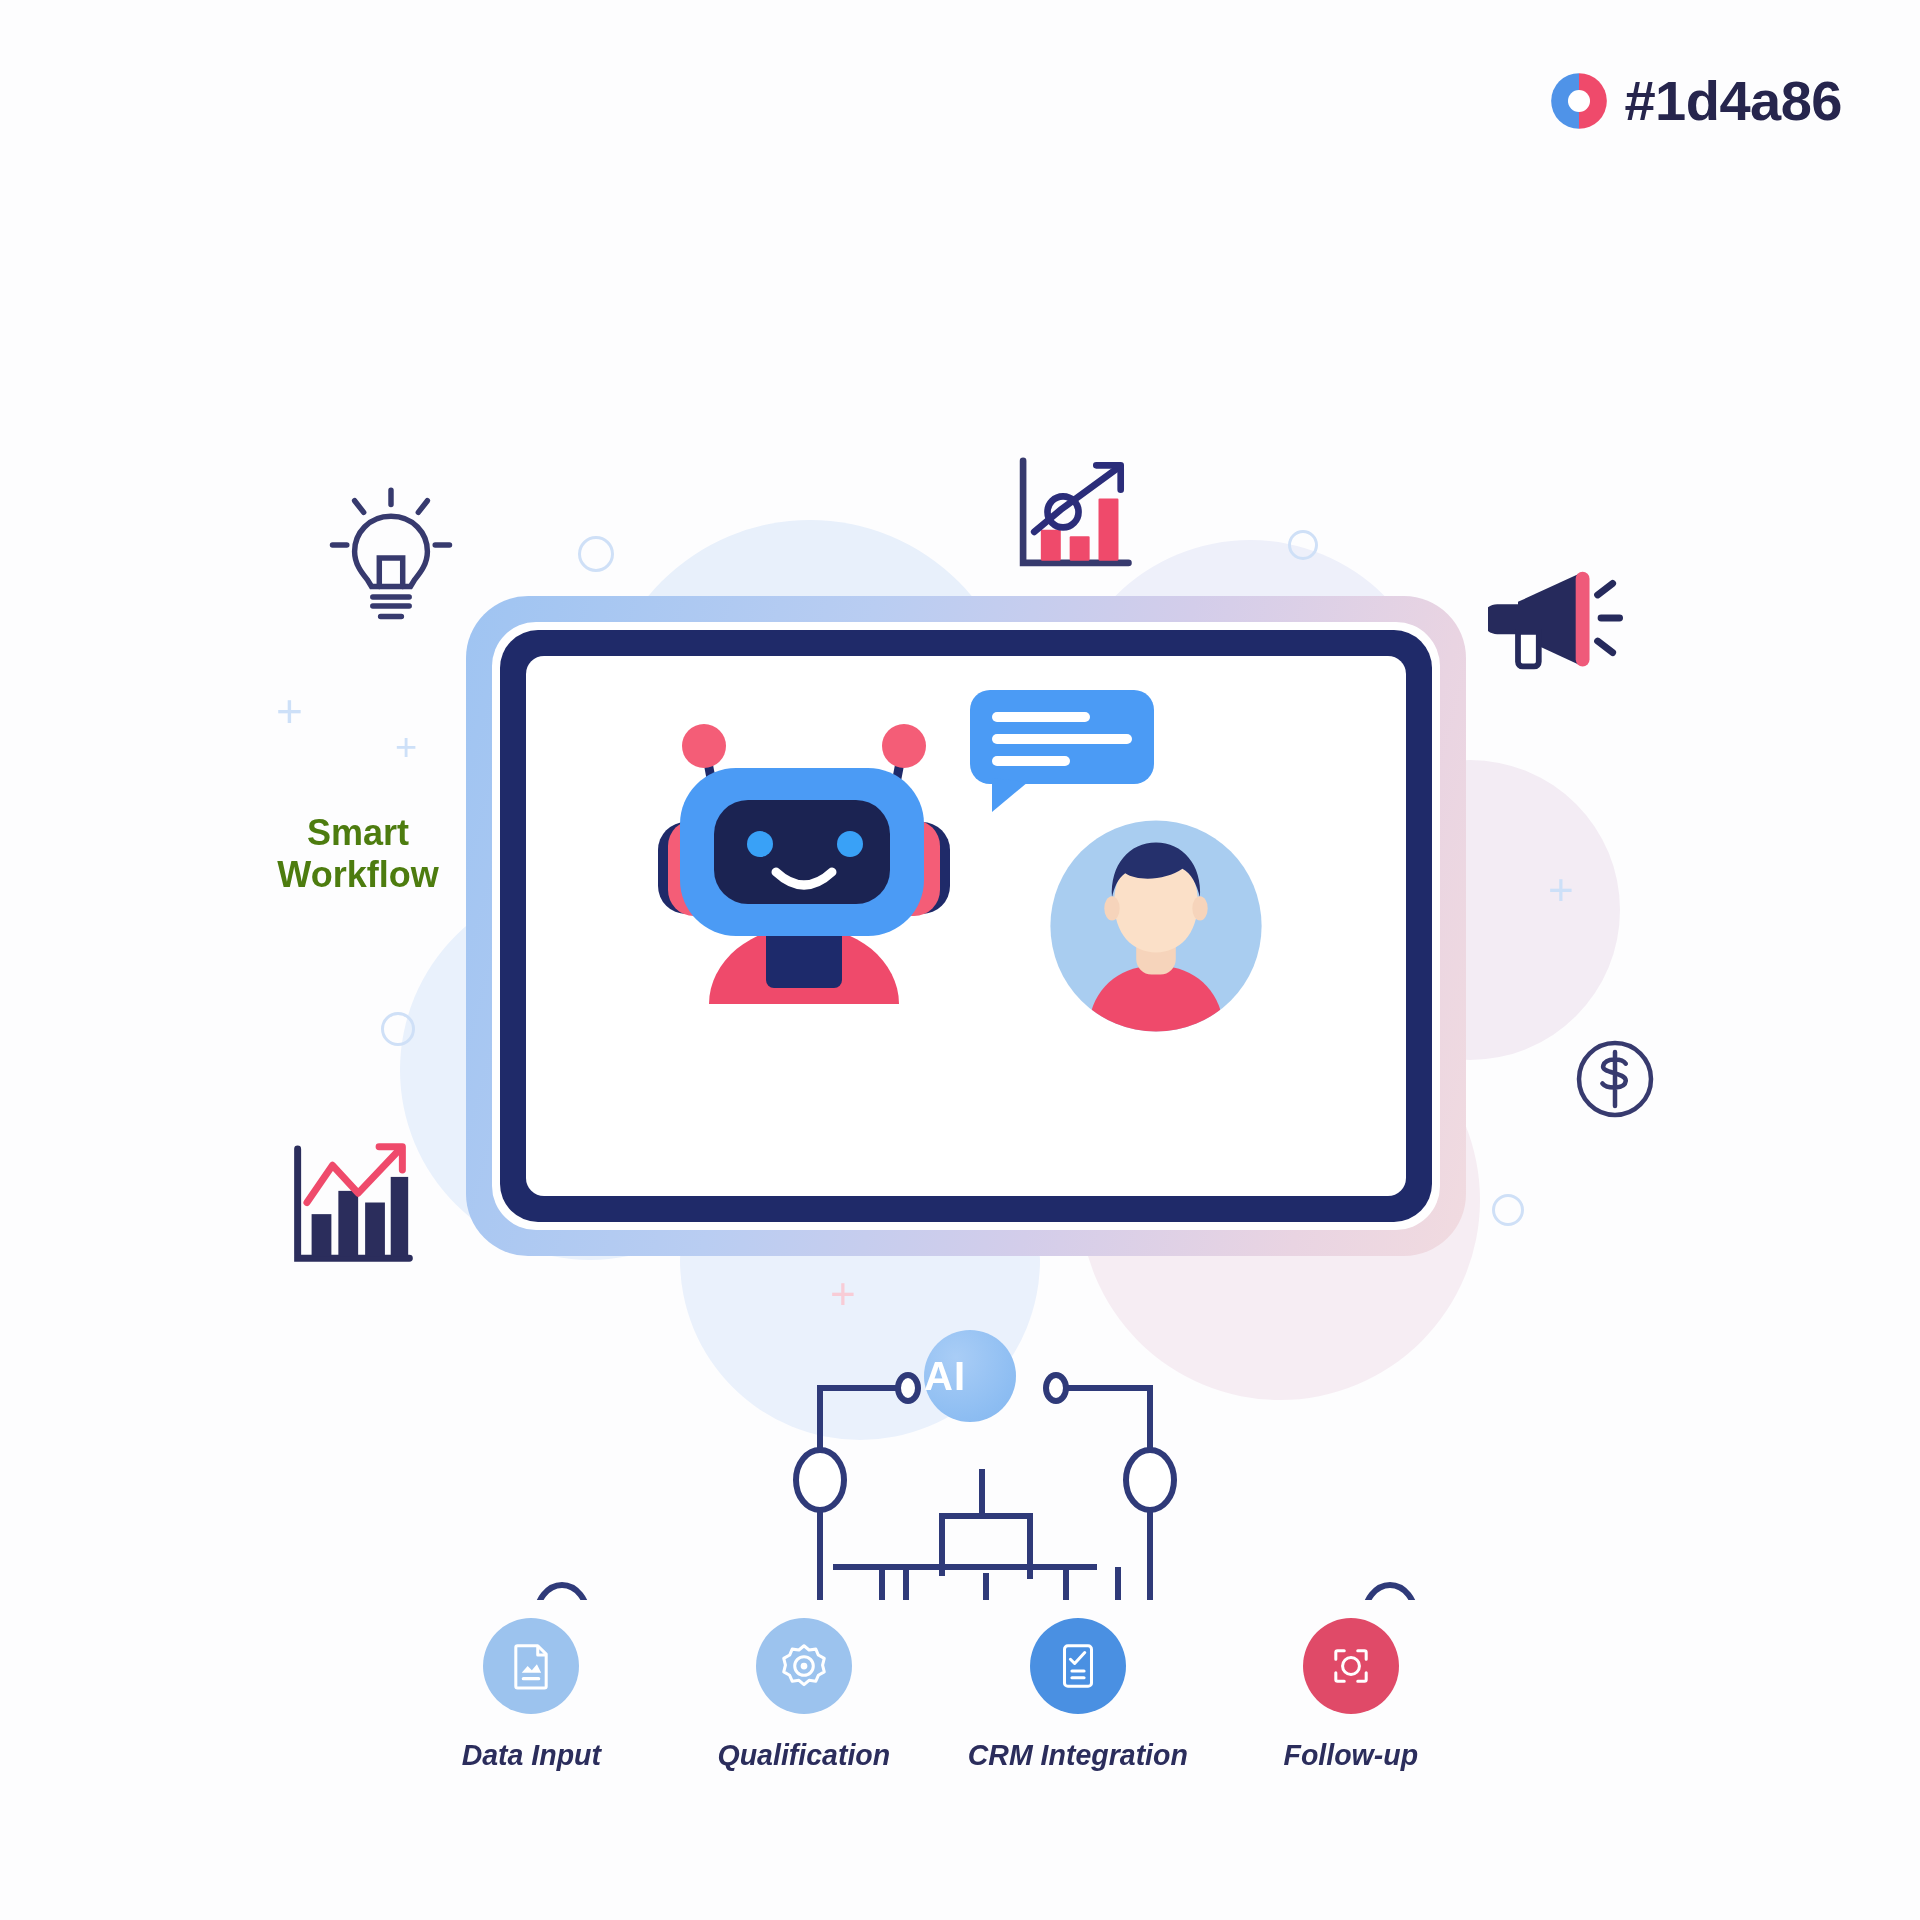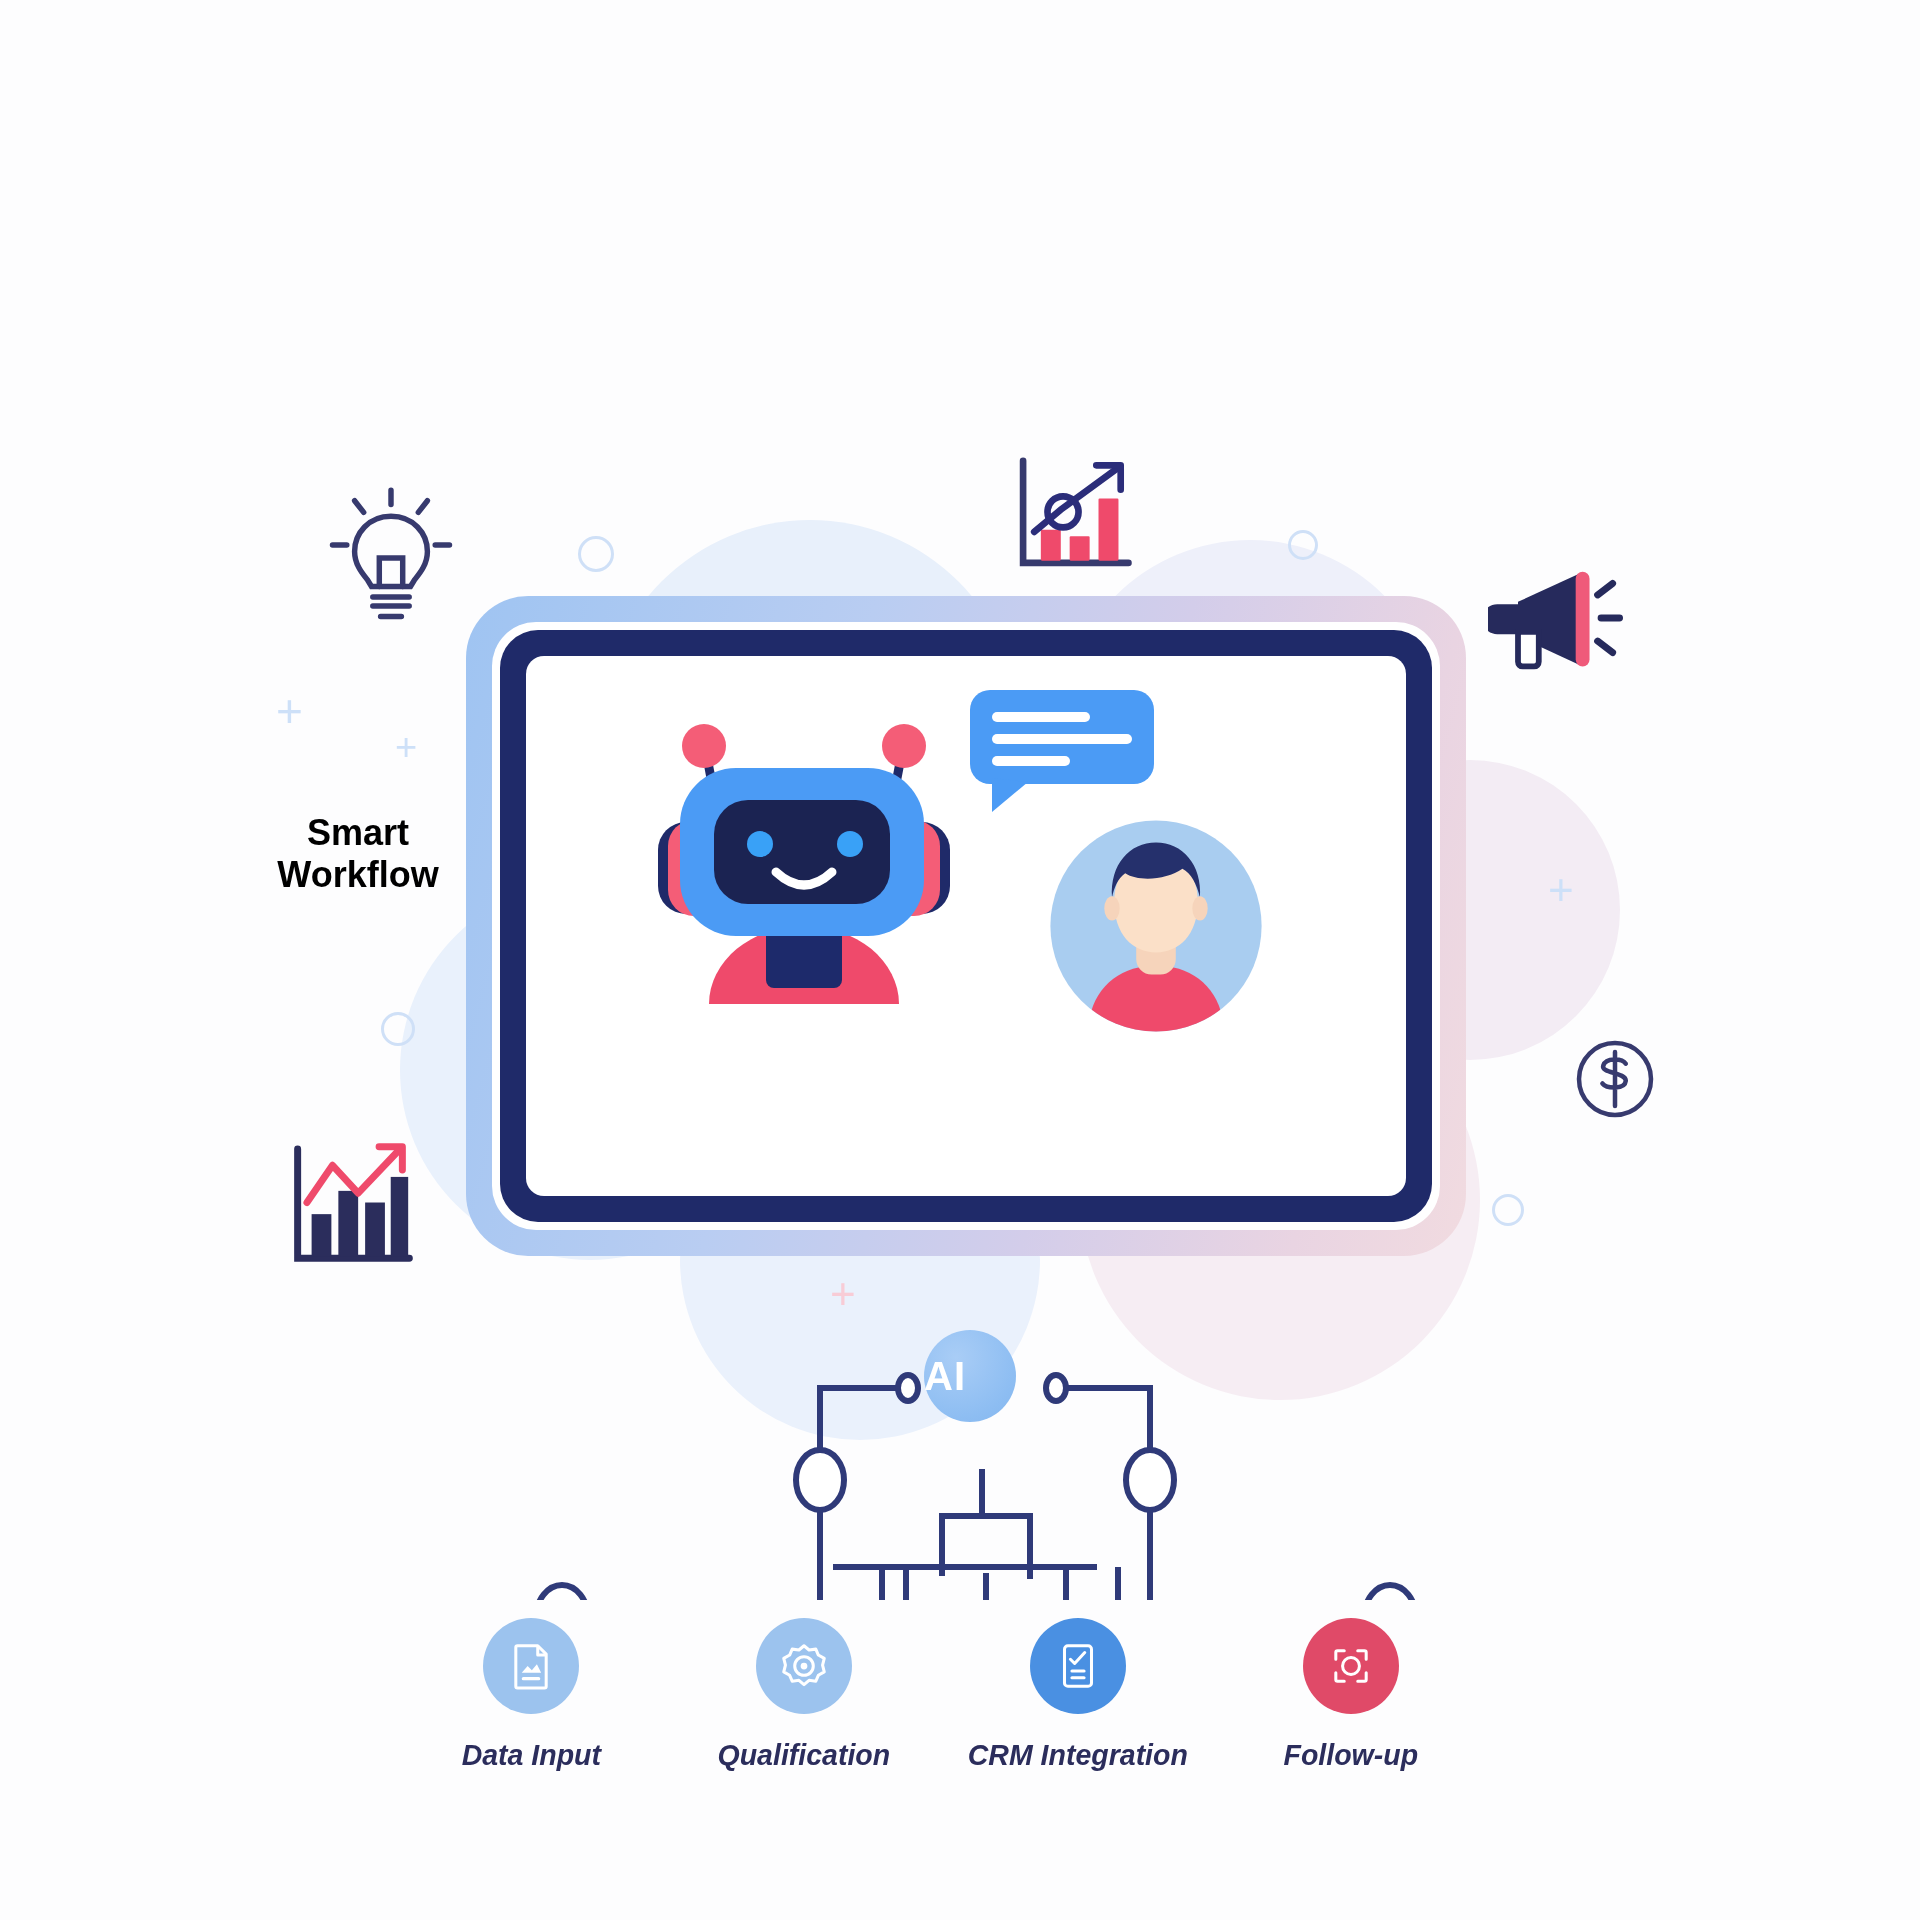--- a/index.html
+++ b/index.html
@@ -122,21 +122,21 @@
 
   
   .side-label {
     position: absolute;
     left: 268px;
     top: 812px;
     width: 180px;
     text-align: center;
     font-size: 36px;
     font-weight: 700;
-    color: #000000;
+    color: #4d7c0f;
     line-height: 1.18;
   }
 
   
   .deco { position: absolute; }
   .deco-bulb   { left: 326px;  top: 478px;  width: 130px; height: 165px; }
   .deco-growth { left: 1012px; top: 452px;  width: 122px; height: 122px; }
   .deco-mega   { left: 1488px; top: 558px;  width: 150px; height: 120px; }
   .deco-bars   { left: 286px;  top: 1142px; width: 128px; height: 128px; }
   .deco-dollar { left: 1570px; top: 1034px; width: 90px;  height: 90px; }
@@ -225,20 +225,28 @@
 
 <div id="poster">
 
   <div class="blob blob-b1"></div>
   <div class="blob blob-b2"></div>
   <div class="blob blob-b3"></div>
   <div class="blob blob-b4"></div>
   <div class="blob blob-b5"></div>
   <div class="blob blob-b6"></div>
 
+  <div class="brand">
+    <svg class="brand-mark" viewBox="0 0 100 100">
+      <path d="M50 2 A48 48 0 0 1 50 98 Z" fill="#ef4a6b"></path>
+      <path d="M50 2 A48 48 0 0 0 50 98 Z" fill="#4f93e8"></path>
+      <circle cx="50" cy="50" r="19" fill="#ffffff"></circle>
+    </svg>
+    <div class="brand-tag">#1d4a86</div>
+  </div>
 
 
   <div class="ring ring-1"></div>
   <div class="ring ring-2"></div>
   <div class="ring ring-3"></div>
   <div class="ring ring-4"></div>
   <div class="plus plus-1">+</div>
   <div class="plus plus-2">+</div>
   <div class="plus plus-3">+</div>
   <div class="plus plus-4">+</div>

